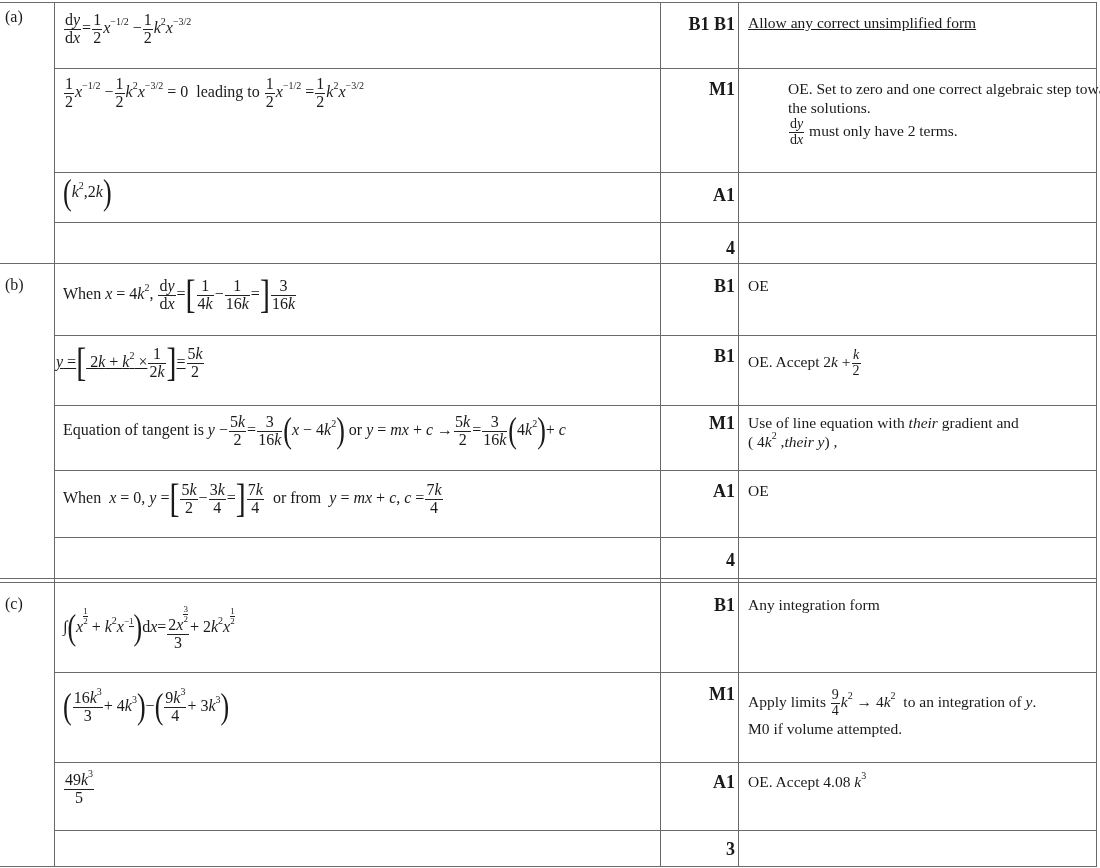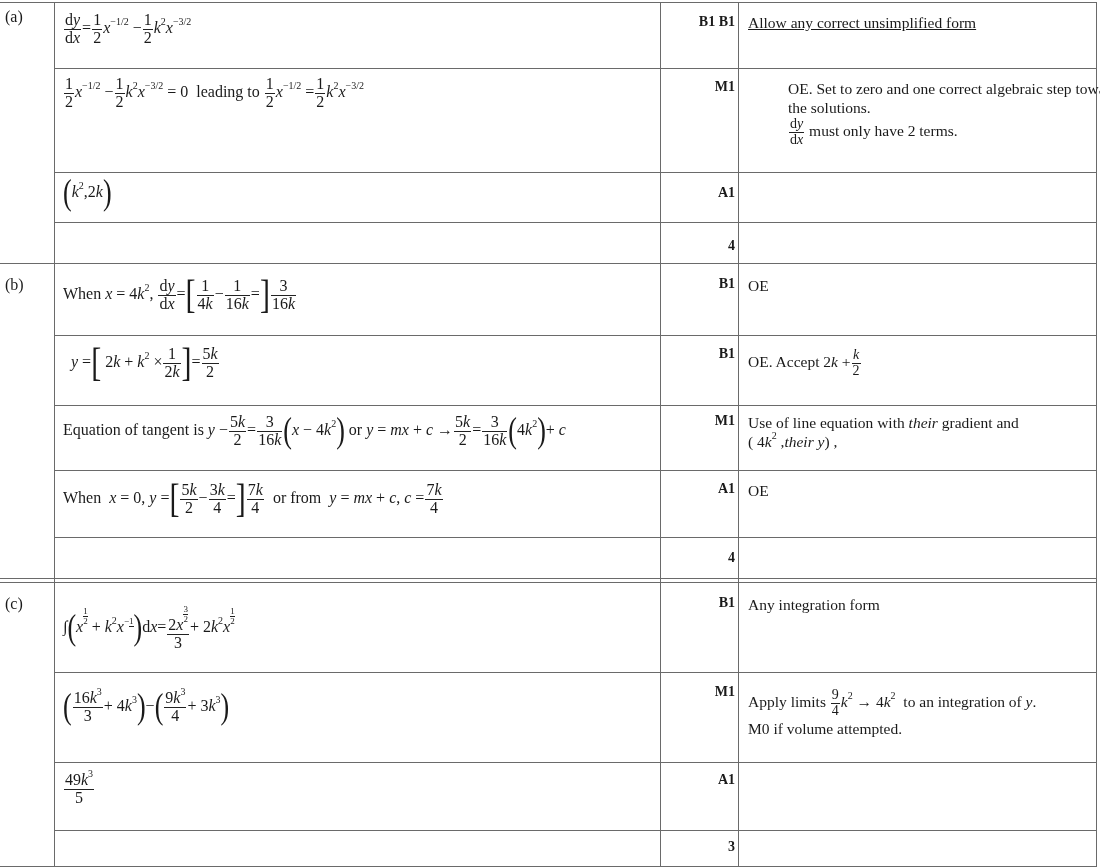--- a/index.html
+++ b/index.html
@@ -4,21 +4,21 @@
 <style>
   html, body { margin:0; padding:0; background:#fff; }
   body { width:1100px; height:868px; position:relative; overflow:hidden;
          font-family:"Liberation Serif", "DejaVu Serif", serif; color:#1a1a1a; }
   .sheet { position:absolute; left:0; top:0; width:1100px; height:868px; }
   .hline { position:absolute; height:0; border-top:1.5px solid #6a6a6a; }
   .vline { position:absolute; width:0; border-left:1.5px solid #6a6a6a; }
   .cell { position:absolute; box-sizing:border-box; }
   .part-label { font-size:16px; left:5px; }
   .work { left:63px; font-size:16px; white-space:nowrap; }
-  .mark { left:661px; width:74px; text-align:right; font-weight:bold; font-size:14px; }
+  .mark { left:661px; width:74px; text-align:right; font-weight:bold; font-size:18px; }
   .guide { left:748px; width:340px; font-size:15.5px; line-height:19px; }
   .frac { display:inline-block; vertical-align:middle; text-align:center; margin:0 1px; line-height:1.05; }
   .frac > span { display:block; padding:0 1px; }
   .frac > span.num { border-bottom:1px solid #222; }
   .frac.sm { font-size:14px; }
   sup { font-size:10px; vertical-align:8px; line-height:0; }
   .big { font-size:26px; font-weight:200; vertical-align:middle; line-height:0; transform:scaleY(1.4); display:inline-block; }
   .brk { font-size:30px; font-weight:100; vertical-align:middle; line-height:0; display:inline-block; transform:scaleY(1.3); }
   .sfrac { display:inline-block; vertical-align:8px; font-size:9px; text-align:center; line-height:1; }
   .sfrac > span { display:block; }
@@ -77,21 +77,21 @@
 
   <div class="cell part-label" style="top:276px;">(b)</div>
 
   <div class="cell work" style="top:278px;">
     <span>When</span> <i>x</i> = 4<i>k</i><sup>2</sup>,
     <span class="frac"><span class="num">d<i>y</i></span><span>d<i>x</i></span></span>=<span class="brk">[</span><span class="frac"><span class="num">1</span><span>4<i>k</i></span></span>−<span class="frac"><span class="num">1</span><span>16<i>k</i></span></span>=<span class="brk">]</span><span class="frac"><span class="num">3</span><span>16<i>k</i></span></span>
   </div>
   <div class="cell mark" style="top:276px;">B1</div>
   <div class="cell guide" style="top:276px;">OE</div>
 
-  <div class="cell work" style="top:346px;left:71px;">
+  <div class="cell work" style="top:346px;left:56px;text-decoration:underline;">
     <i>y</i> =<span class="brk">[</span> 2<i>k</i> + <i>k</i><sup>2</sup> ×<span class="frac"><span class="num">1</span><span>2<i>k</i></span></span><span class="brk">]</span>=<span class="frac"><span class="num">5<i>k</i></span><span>2</span></span>
   </div>
   <div class="cell mark" style="top:346px;">B1</div>
   <div class="cell guide" style="top:348px;">
     <span>OE. Accept</span> 2<i>k</i> +<span class="frac sm"><span class="num"><i>k</i></span><span>2</span></span>
   </div>
 
   <div class="cell work" style="top:414px;">
     <span>Equation of tangent is</span> <i>y</i> −<span class="frac"><span class="num">5<i>k</i></span><span>2</span></span>=<span class="frac"><span class="num">3</span><span>16<i>k</i></span></span><span class="big">(</span><i>x</i> − 4<i>k</i><sup>2</sup><span class="big">)</span>
     <span>or</span> <i>y</i> = <i>mx</i> + <i>c</i> →<span class="frac"><span class="num">5<i>k</i></span><span>2</span></span>=<span class="frac"><span class="num">3</span><span>16<i>k</i></span></span><span class="big">(</span>4<i>k</i><sup>2</sup><span class="big">)</span>+ <i>c</i>
@@ -127,15 +127,18 @@
     <span>Apply limits</span>
     <span class="frac sm"><span class="num">9</span><span>4</span></span><i>k</i><sup>2</sup> → 4<i>k</i><sup>2</sup>
     &nbsp;<span>to an integration of</span> <i>y</i>.<br>
     <span>M0 if volume attempted.</span>
   </div>
 
   <div class="cell work" style="top:772px;">
     <span class="frac"><span class="num">49<i>k</i><sup>3</sup></span><span>5</span></span>
   </div>
   <div class="cell mark" style="top:772px;">A1</div>
+  <div class="cell guide" style="top:772px;">
+    <span>OE. Accept 4.08</span> <i>k</i><sup>3</sup>
+  </div>
 
   <div class="cell mark" style="top:839px;">3</div>
 </div>
 
 </body></html>

